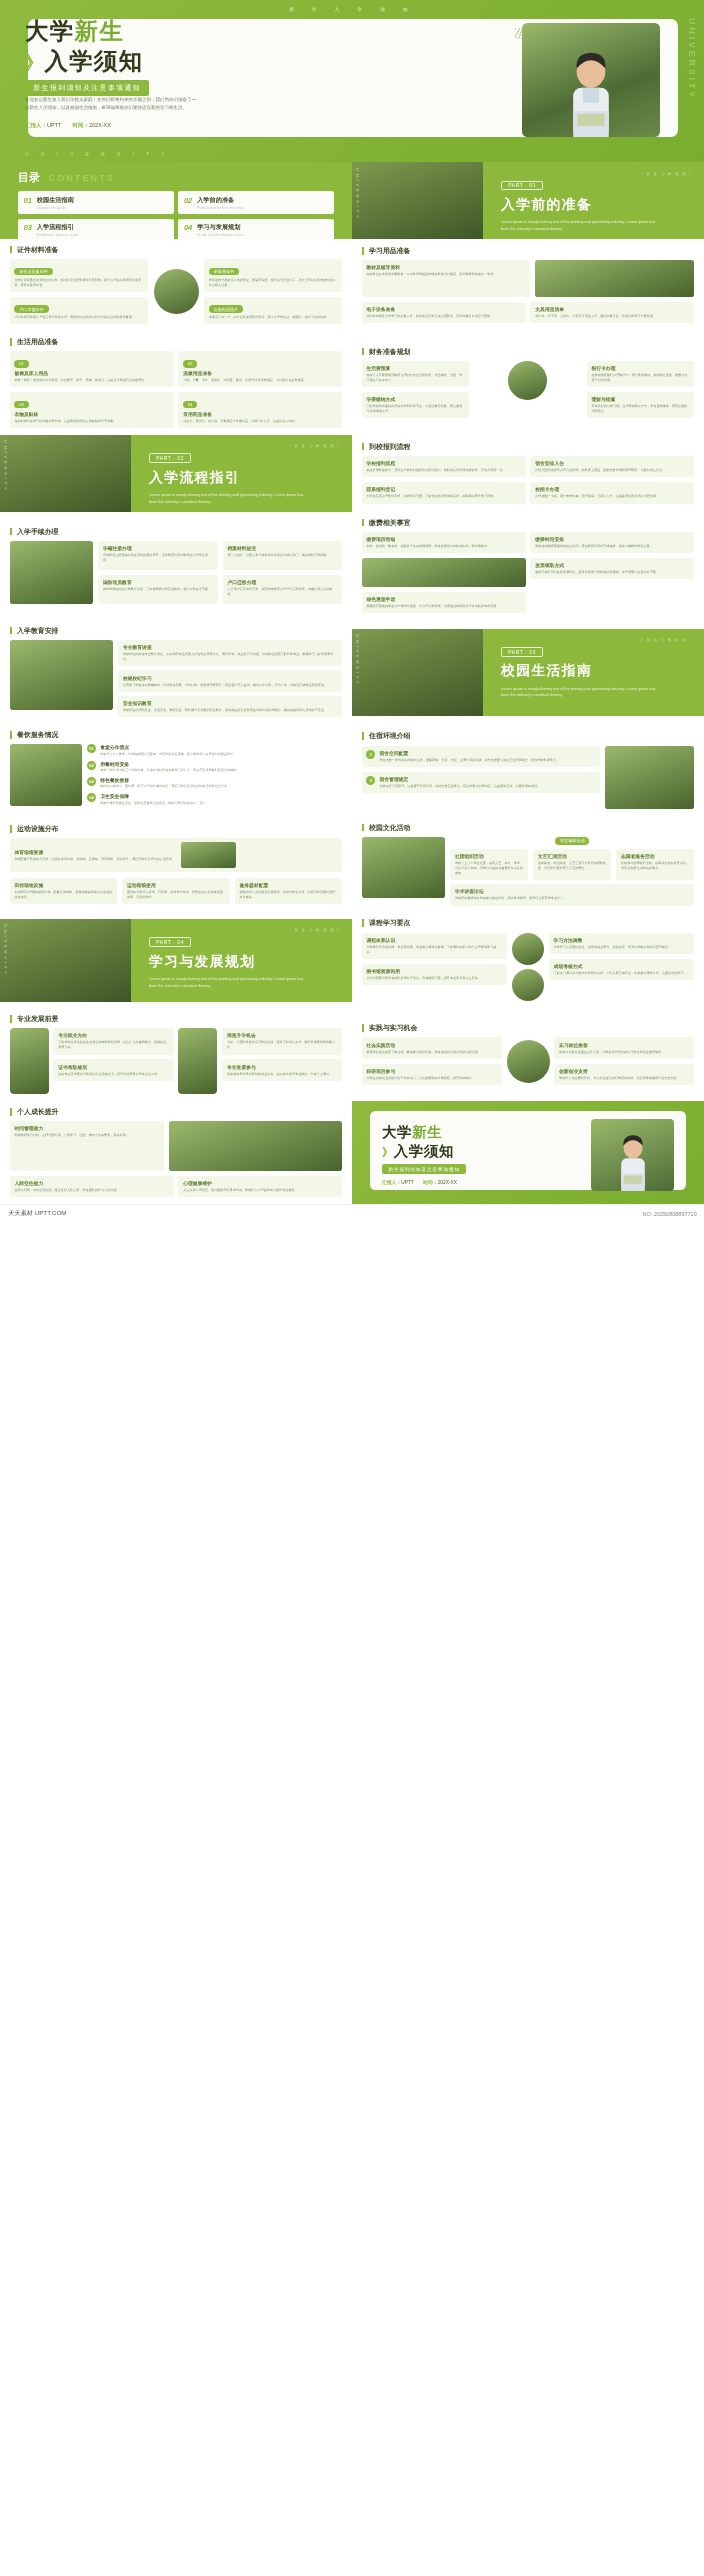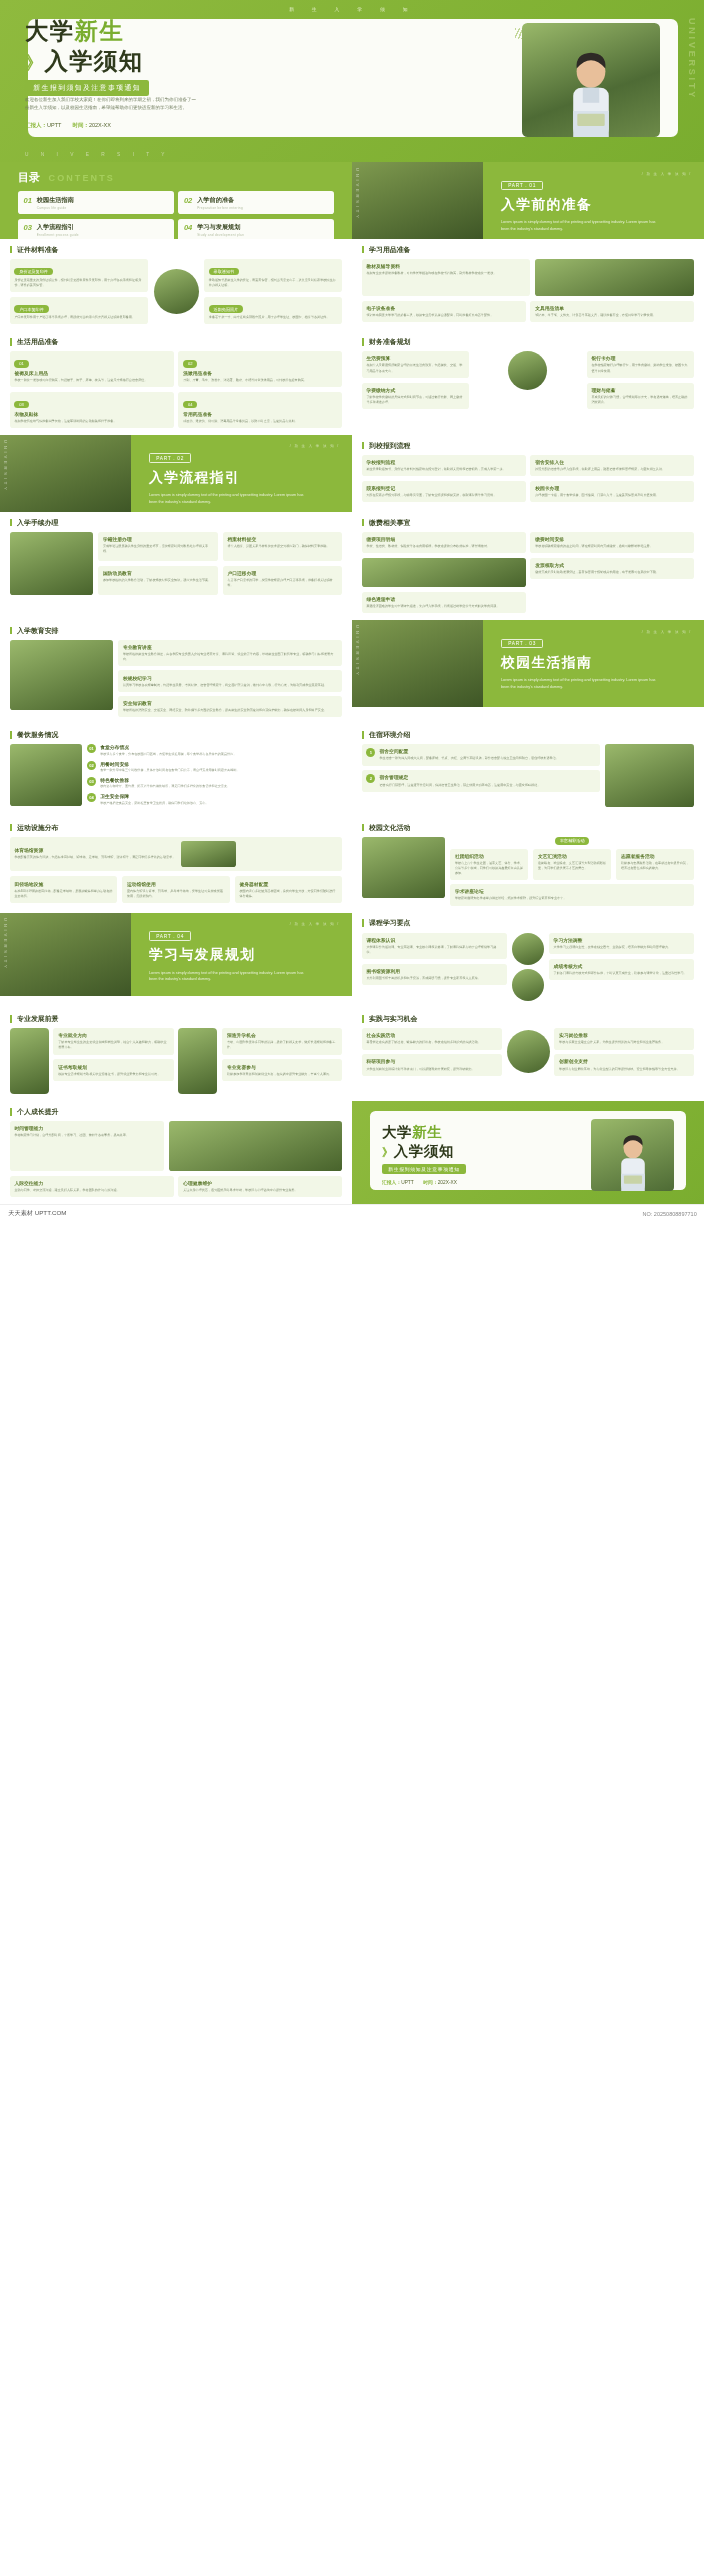--- a/index.html
+++ b/index.html
@@ -12,21 +12,21 @@
   .page { width: 705px; }
 
   
   .slide {
     position: relative;
     width: 705px;
     overflow: hidden;
     background: #ffffff;
   }
   .half { width: 352px; }
-  .row { display: flex; }
+  .row { display: flex; align-items: center; }
 
   
   :root { }
 
   
   .cover {
     height: 162px;
     background: linear-gradient(135deg,#8fba3e 0%, #7aad2f 100%);
     position: relative;
     padding: 6.9px;

